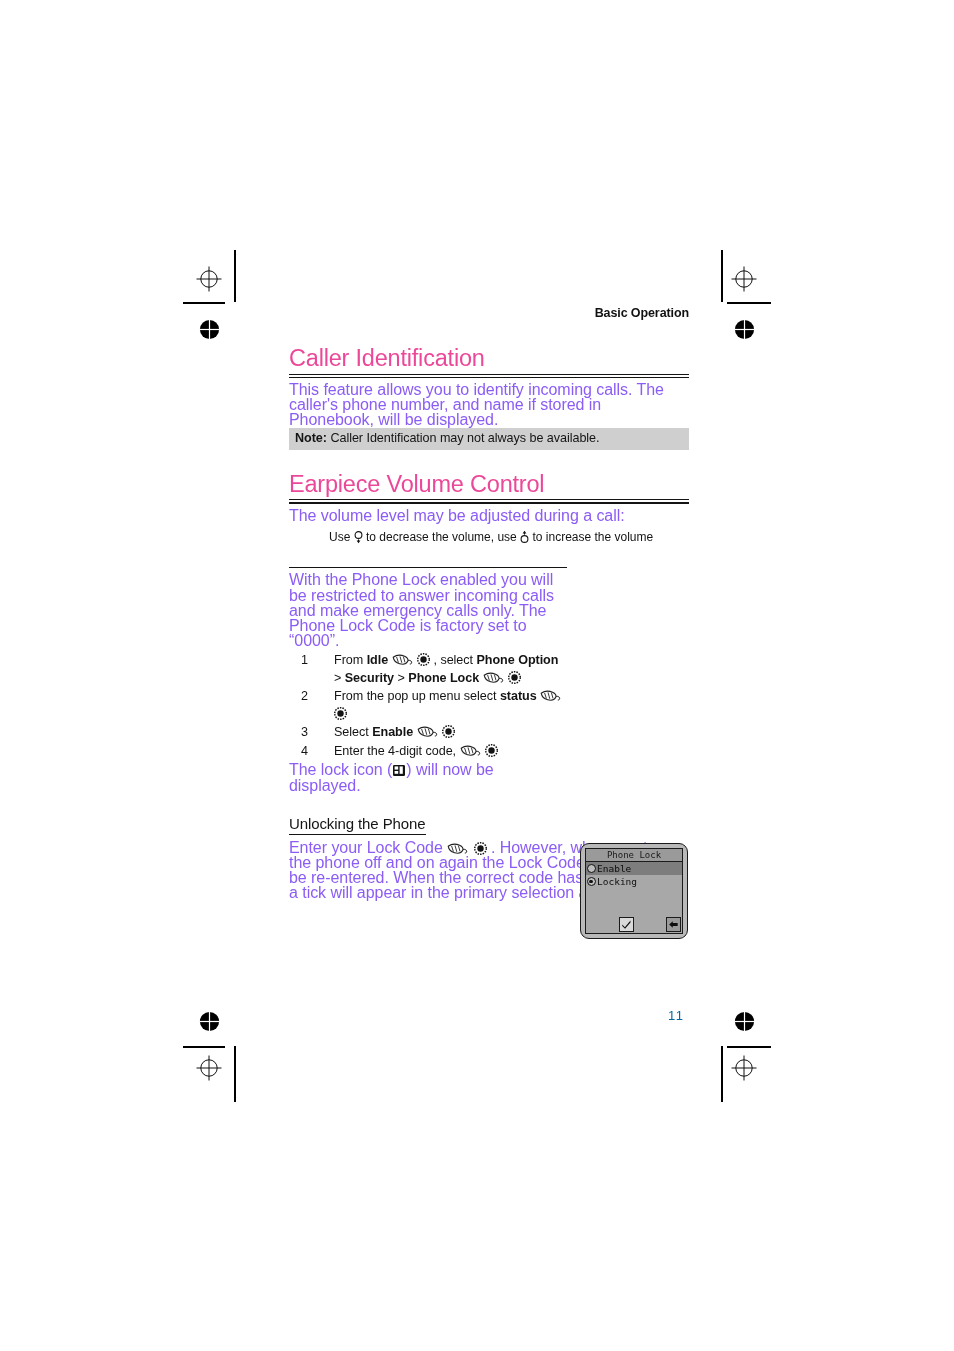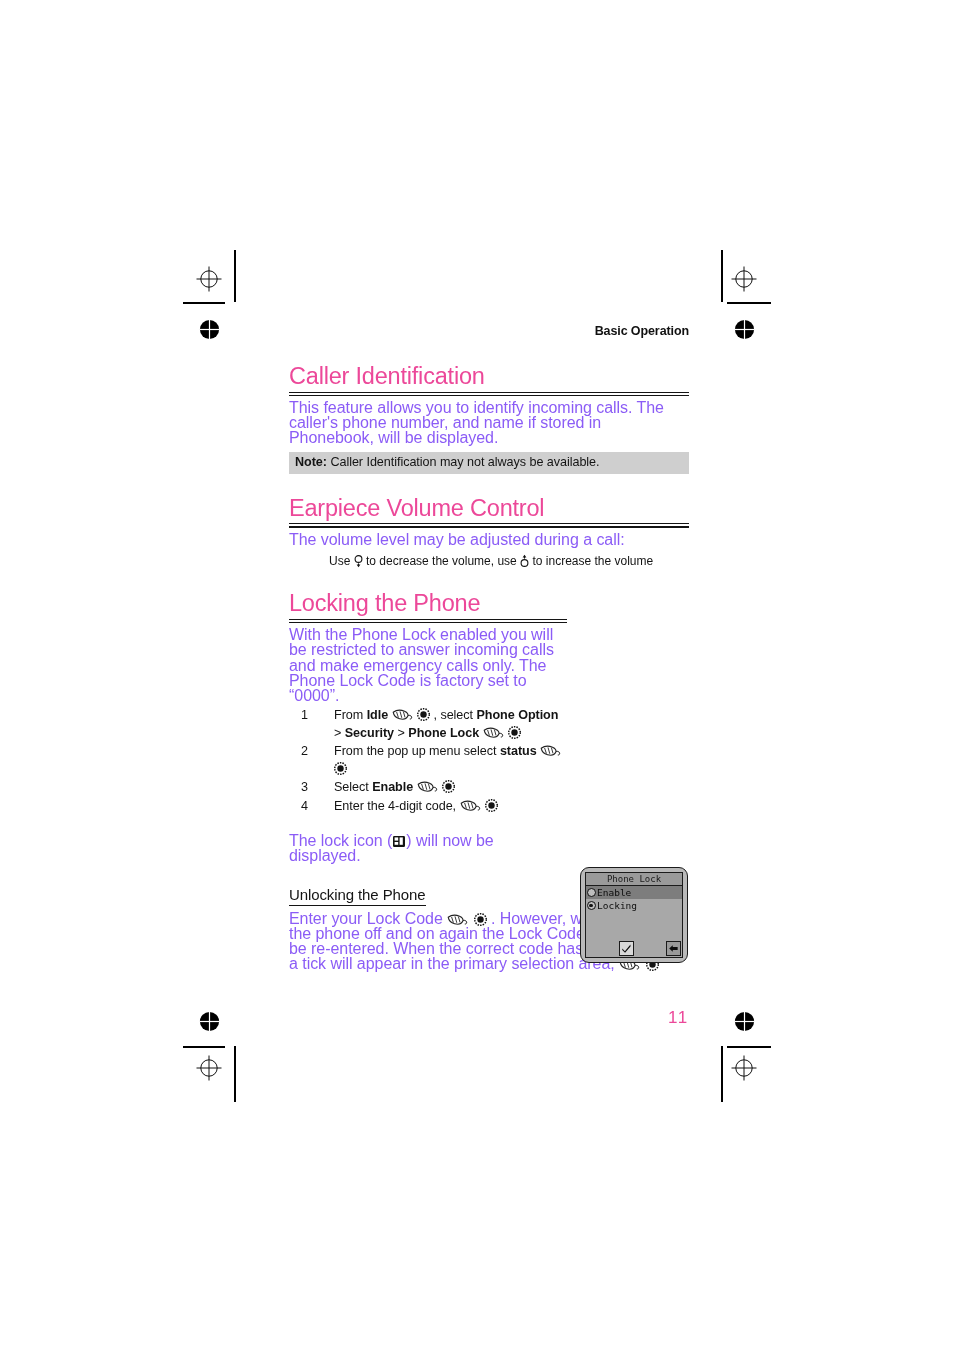--- a/index.html
+++ b/index.html
@@ -36,21 +36,21 @@
   .reg-solid {
     position: absolute;
     width: 21px;
     height: 21px;
   }
 
   
   #page-content {
     position: absolute;
     left: 289px;
-    top: 324px;
+    top: 306px;
     width: 400px;
   }
 
   .running-head {
     text-align: right;
     font-size: 12.5px;
     font-weight: bold;
     letter-spacing: -0.1px;
     color: #111;
     margin: 0 0 26px 0;
@@ -79,21 +79,21 @@
     margin: 4px 0 0 0;
     color: #8b5cf6;
     letter-spacing: -0.05px;
   }
 
   .note-box {
     background: #cfcfcf;
     font-size: 12.6px;
     line-height: 15.2px;
     padding: 3px 18px 4px 6px;
-    margin-top: 6px;
+    margin-top: 0;
     color: #141414;
     letter-spacing: -0.05px;
   }
   .note-box b { font-weight: bold; }
 
   .indent-line {
     font-size: 12px;
     line-height: 15.2px;
     margin: 7px 0 0 40px;
     color: #141414;
@@ -238,22 +238,22 @@
     justify-content: center;
   }
   .softkey.tick { position: absolute; left: 33px; bottom: 1px; }
   .softkey.back { position: absolute; right: 1px; bottom: 1px; background:#9a9a9a; }
 
   
   #page-number {
     position: absolute;
     left: 668px;
     top: 1008px;
-    font-size: 17px;
-    color: #ec4899;
+    font-size: 13px;
+    color: #0369a1;
     letter-spacing: 1.5px;
     font-family: "Liberation Sans", sans-serif;
   }
 </style>
 </head>
 <body>
 
 <div class="trim-vline" style="left:234px; top:250px; height:52px;"></div>
 <div class="trim-vline" style="left:721px; top:250px; height:52px;"></div>
 <div class="trim-vline" style="left:234px; top:1046px; height:56px;"></div>
@@ -358,21 +358,20 @@
           <circle cx="4.5" cy="9" r="3.4" fill="none" stroke="#141414" stroke-width="1.1"></circle>
         </svg>
       </span>
       <span>to increase the volume</span>
     </div>
 
   </div>
 
   <div class="lock-wrap" style="margin-top:22px;">
     <div class="lock-col">
-      <h1 class="sec-title">Locking the Phone</h1>
       <div class="dbl-rule"></div>
       <p class="body-text">With the Phone Lock enabled you will be restricted to answer incoming calls and make emergency calls only. The Phone Lock Code is factory set to “0000”.</p>
 
       <ol class="steps" id="steps-list">
           <li><span class="num">1</span><span><span>From </span><b>Idle</b> <span class="icon-inline icon-scroll"><svg viewBox="0 0 22 12" width="22" height="12">
                   <path d="M1.2 3.2 C4 1.2 9 0.8 12.6 2.2 C15.4 3.3 16.6 5.6 15.6 7.6 C14.6 9.6 11.2 10.6 7.6 9.8 C4.4 9.1 1.8 6.8 1.2 3.2 Z" fill="none" stroke="#222" stroke-width="1.1"></path>
                   <path d="M4.6 3.0 L6.4 8.6 M8.0 2.4 L9.8 8.8 M11.4 2.6 L13.0 8.4" stroke="#222" stroke-width="0.9"></path>
                   <path d="M16.0 6.4 C17.6 6.0 19.2 6.6 19.6 8.0 C20.0 9.2 19.0 10.2 17.8 10.0" fill="none" stroke="#222" stroke-width="1"></path>
                 </svg></span> <span class="icon-inline icon-select"><svg viewBox="0 0 13 13" width="13" height="13">
                   <circle cx="6.5" cy="6.5" r="5.8" fill="none" stroke="#141414" stroke-width="1.5" stroke-dasharray="1.5 1.1"></circle>
@@ -404,21 +403,21 @@
           <li><span class="num">4</span><span><span>Enter the 4-digit code, </span><span class="icon-inline icon-scroll"><svg viewBox="0 0 22 12" width="22" height="12">
                   <path d="M1.2 3.2 C4 1.2 9 0.8 12.6 2.2 C15.4 3.3 16.6 5.6 15.6 7.6 C14.6 9.6 11.2 10.6 7.6 9.8 C4.4 9.1 1.8 6.8 1.2 3.2 Z" fill="none" stroke="#222" stroke-width="1.1"></path>
                   <path d="M4.6 3.0 L6.4 8.6 M8.0 2.4 L9.8 8.8 M11.4 2.6 L13.0 8.4" stroke="#222" stroke-width="0.9"></path>
                   <path d="M16.0 6.4 C17.6 6.0 19.2 6.6 19.6 8.0 C20.0 9.2 19.0 10.2 17.8 10.0" fill="none" stroke="#222" stroke-width="1"></path>
                 </svg></span> <span class="icon-inline icon-select"><svg viewBox="0 0 13 13" width="13" height="13">
                   <circle cx="6.5" cy="6.5" r="5.8" fill="none" stroke="#141414" stroke-width="1.5" stroke-dasharray="1.5 1.1"></circle>
                   <circle cx="6.5" cy="6.5" r="3.2" fill="#141414"></circle>
                 </svg></span> </span></li>
         </ol>
 
-      <p class="body-text" style="margin-top:18px;">
+      <p class="body-text" style="margin-top:2px;">
         <span>The lock icon (</span><span class="icon-inline icon-lock"><svg viewBox="0 0 14 13" width="14" height="13">
               <rect x="1" y="1" width="12" height="11" rx="1.2" fill="#141414"></rect>
               <rect x="2.6" y="2.4" width="3.6" height="3.2" fill="#fff"></rect>
               <rect x="7.6" y="2.4" width="3.2" height="7.4" fill="#fff"></rect>
               <rect x="2.6" y="7" width="3.6" height="2.8" fill="#fff"></rect>
             </svg></span><span>) will now be displayed.</span>
       </p>
     </div>
 
     <div id="phone-figure">

